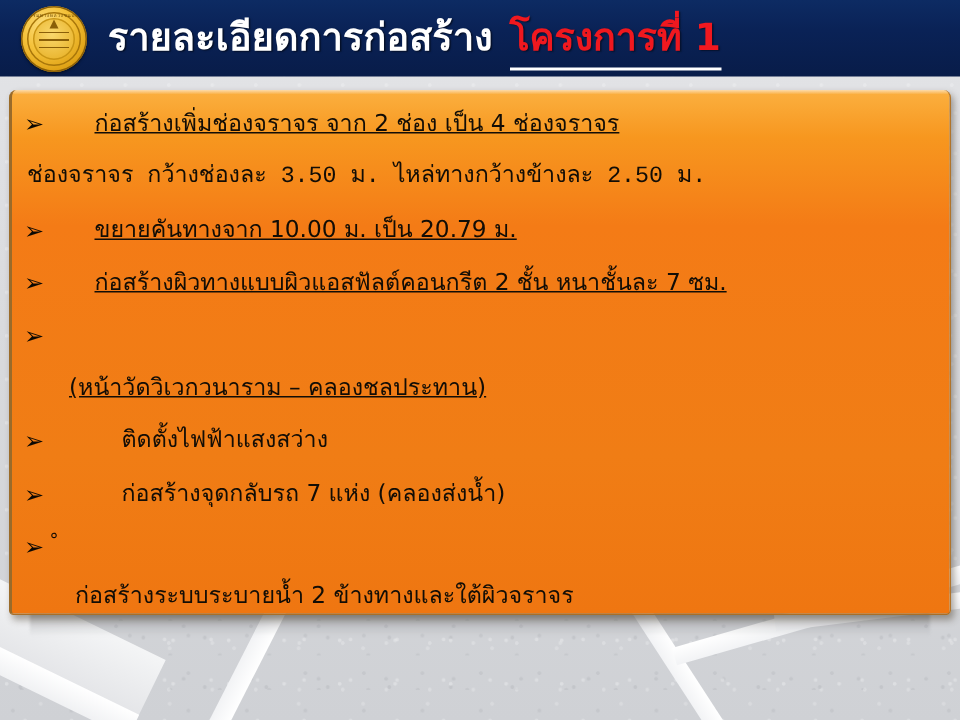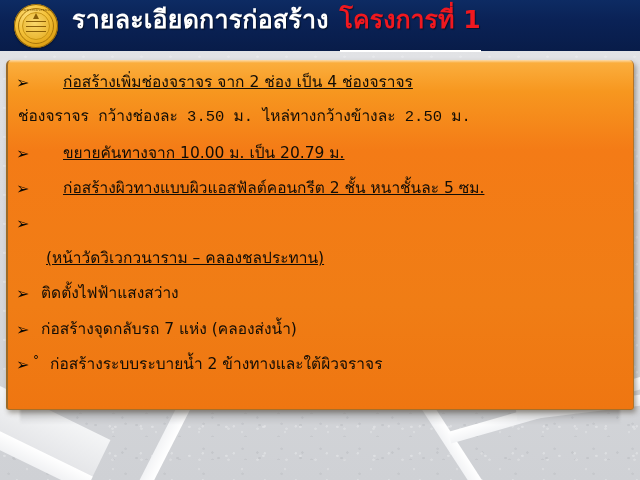--- a/index.html
+++ b/index.html
@@ -168,21 +168,21 @@
     font-weight: bold;
     letter-spacing: .2px;
     text-shadow: 1px 1px 1px rgba(0,0,0,.55);
   }
   .title-accent {
     color: #f0181f;
     font-size: 25px;
     font-weight: bold;
     margin-left: 11px;
     border-bottom: 2px solid #ffffff;
-    padding-bottom: 11px;
+    padding-bottom: 1px;
     text-shadow: 1px 1px 1px rgba(0,0,0,.45);
   }
 
   
   .panel {
     position: absolute;
     left: 6px; top: 60px;
     width: 628px; height: 350px;
     box-sizing: border-box;
     border-radius: 5px 5px 3px 3px;
@@ -234,22 +234,22 @@
     font-size: 12px;
     color: #0b0803;
     position: relative;
     top: -2px;
   }
   .bullet-text {
     flex: 0 1 auto;
     color: #120d06;
     font-size: 15.5px;
   }
-  .line-indent-sm { padding-left: 9px; }
-  .line-indent-md { padding-left: 8px; }
+  .line-indent-sm { padding-left: 9px; margin-top: 33px; }
+  .line-indent-md { padding-left: 8px; margin-left: 40px; }
   .line-indent-lg { padding-left: 30px; text-decoration: underline; }
   .no-bullet { padding-left: 2px; font-family: Liberation Mono, monospace; }
 </style>
 </head>
 <body>
 
 <div id="slide">
 
   <div class="road-bg">
     <div class="road-noise"></div>
@@ -285,21 +285,21 @@
         </div>
         <div class="bullet-line">
           <span class="bullet-text no-bullet">ช่องจราจร กว้างช่องละ 3.50 ม. ไหล่ทางกว้างข้างละ 2.50 ม.</span>
         </div>
         <div class="bullet-line">
           <span class="bullet-mark">➢</span>
           <span class="bullet-text line-indent-lg">ขยายคันทางจาก 10.00 ม. เป็น 20.79 ม.</span>
         </div>
         <div class="bullet-line">
           <span class="bullet-mark">➢</span>
-          <span class="bullet-text line-indent-lg">ก่อสร้างผิวทางแบบผิวแอสฟัลต์คอนกรีต 2 ชั้น หนาชั้นละ 5  ซม.</span>
+          <span class="bullet-text line-indent-lg">ก่อสร้างผิวทางแบบผิวแอสฟัลต์คอนกรีต 2 ชั้น หนาชั้นละ 7  ซม.</span>
         </div>
         <div class="bullet-line">
           <span class="bullet-mark">➢</span>
         </div>
         <div class="bullet-line">
           <span class="bullet-text line-indent-lg">(หน้าวัดวิเวกวนาราม – คลองชลประทาน)</span>
         </div>
         <div class="bullet-line">
           <span class="bullet-mark">➢</span>
           <span class="bullet-text line-indent-md">ติดตั้งไฟฟ้าแสงสว่าง</span>

